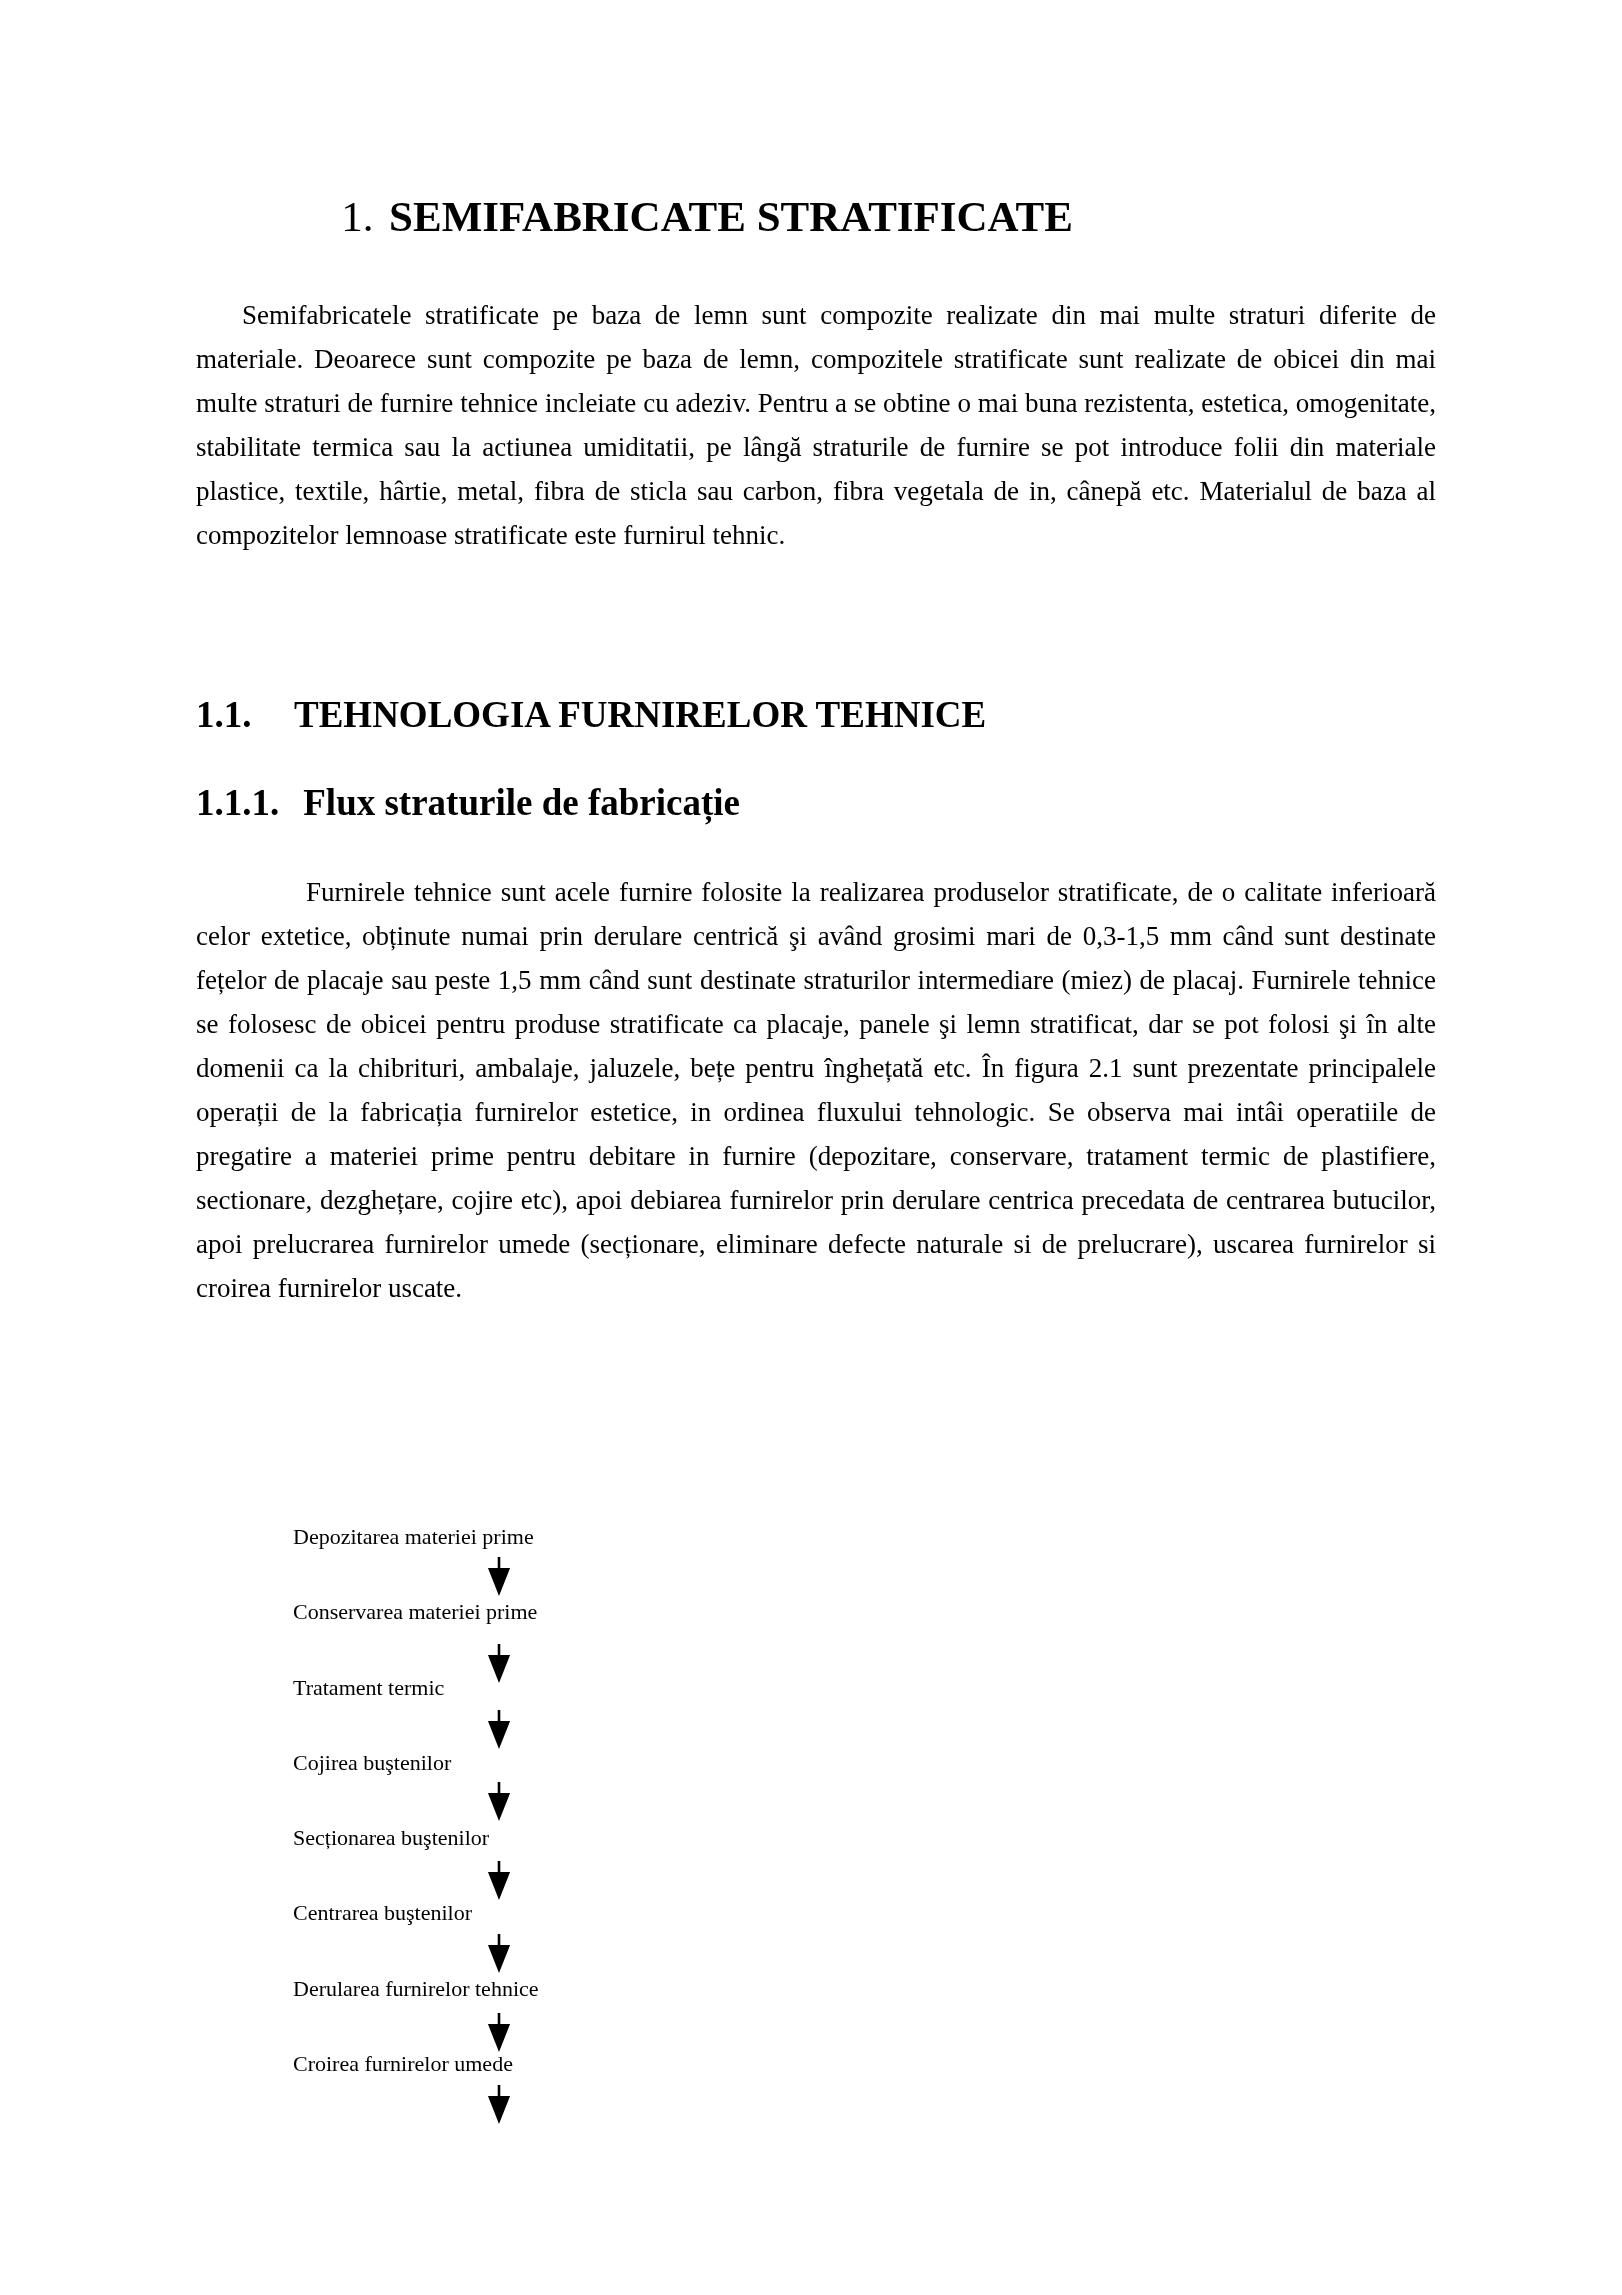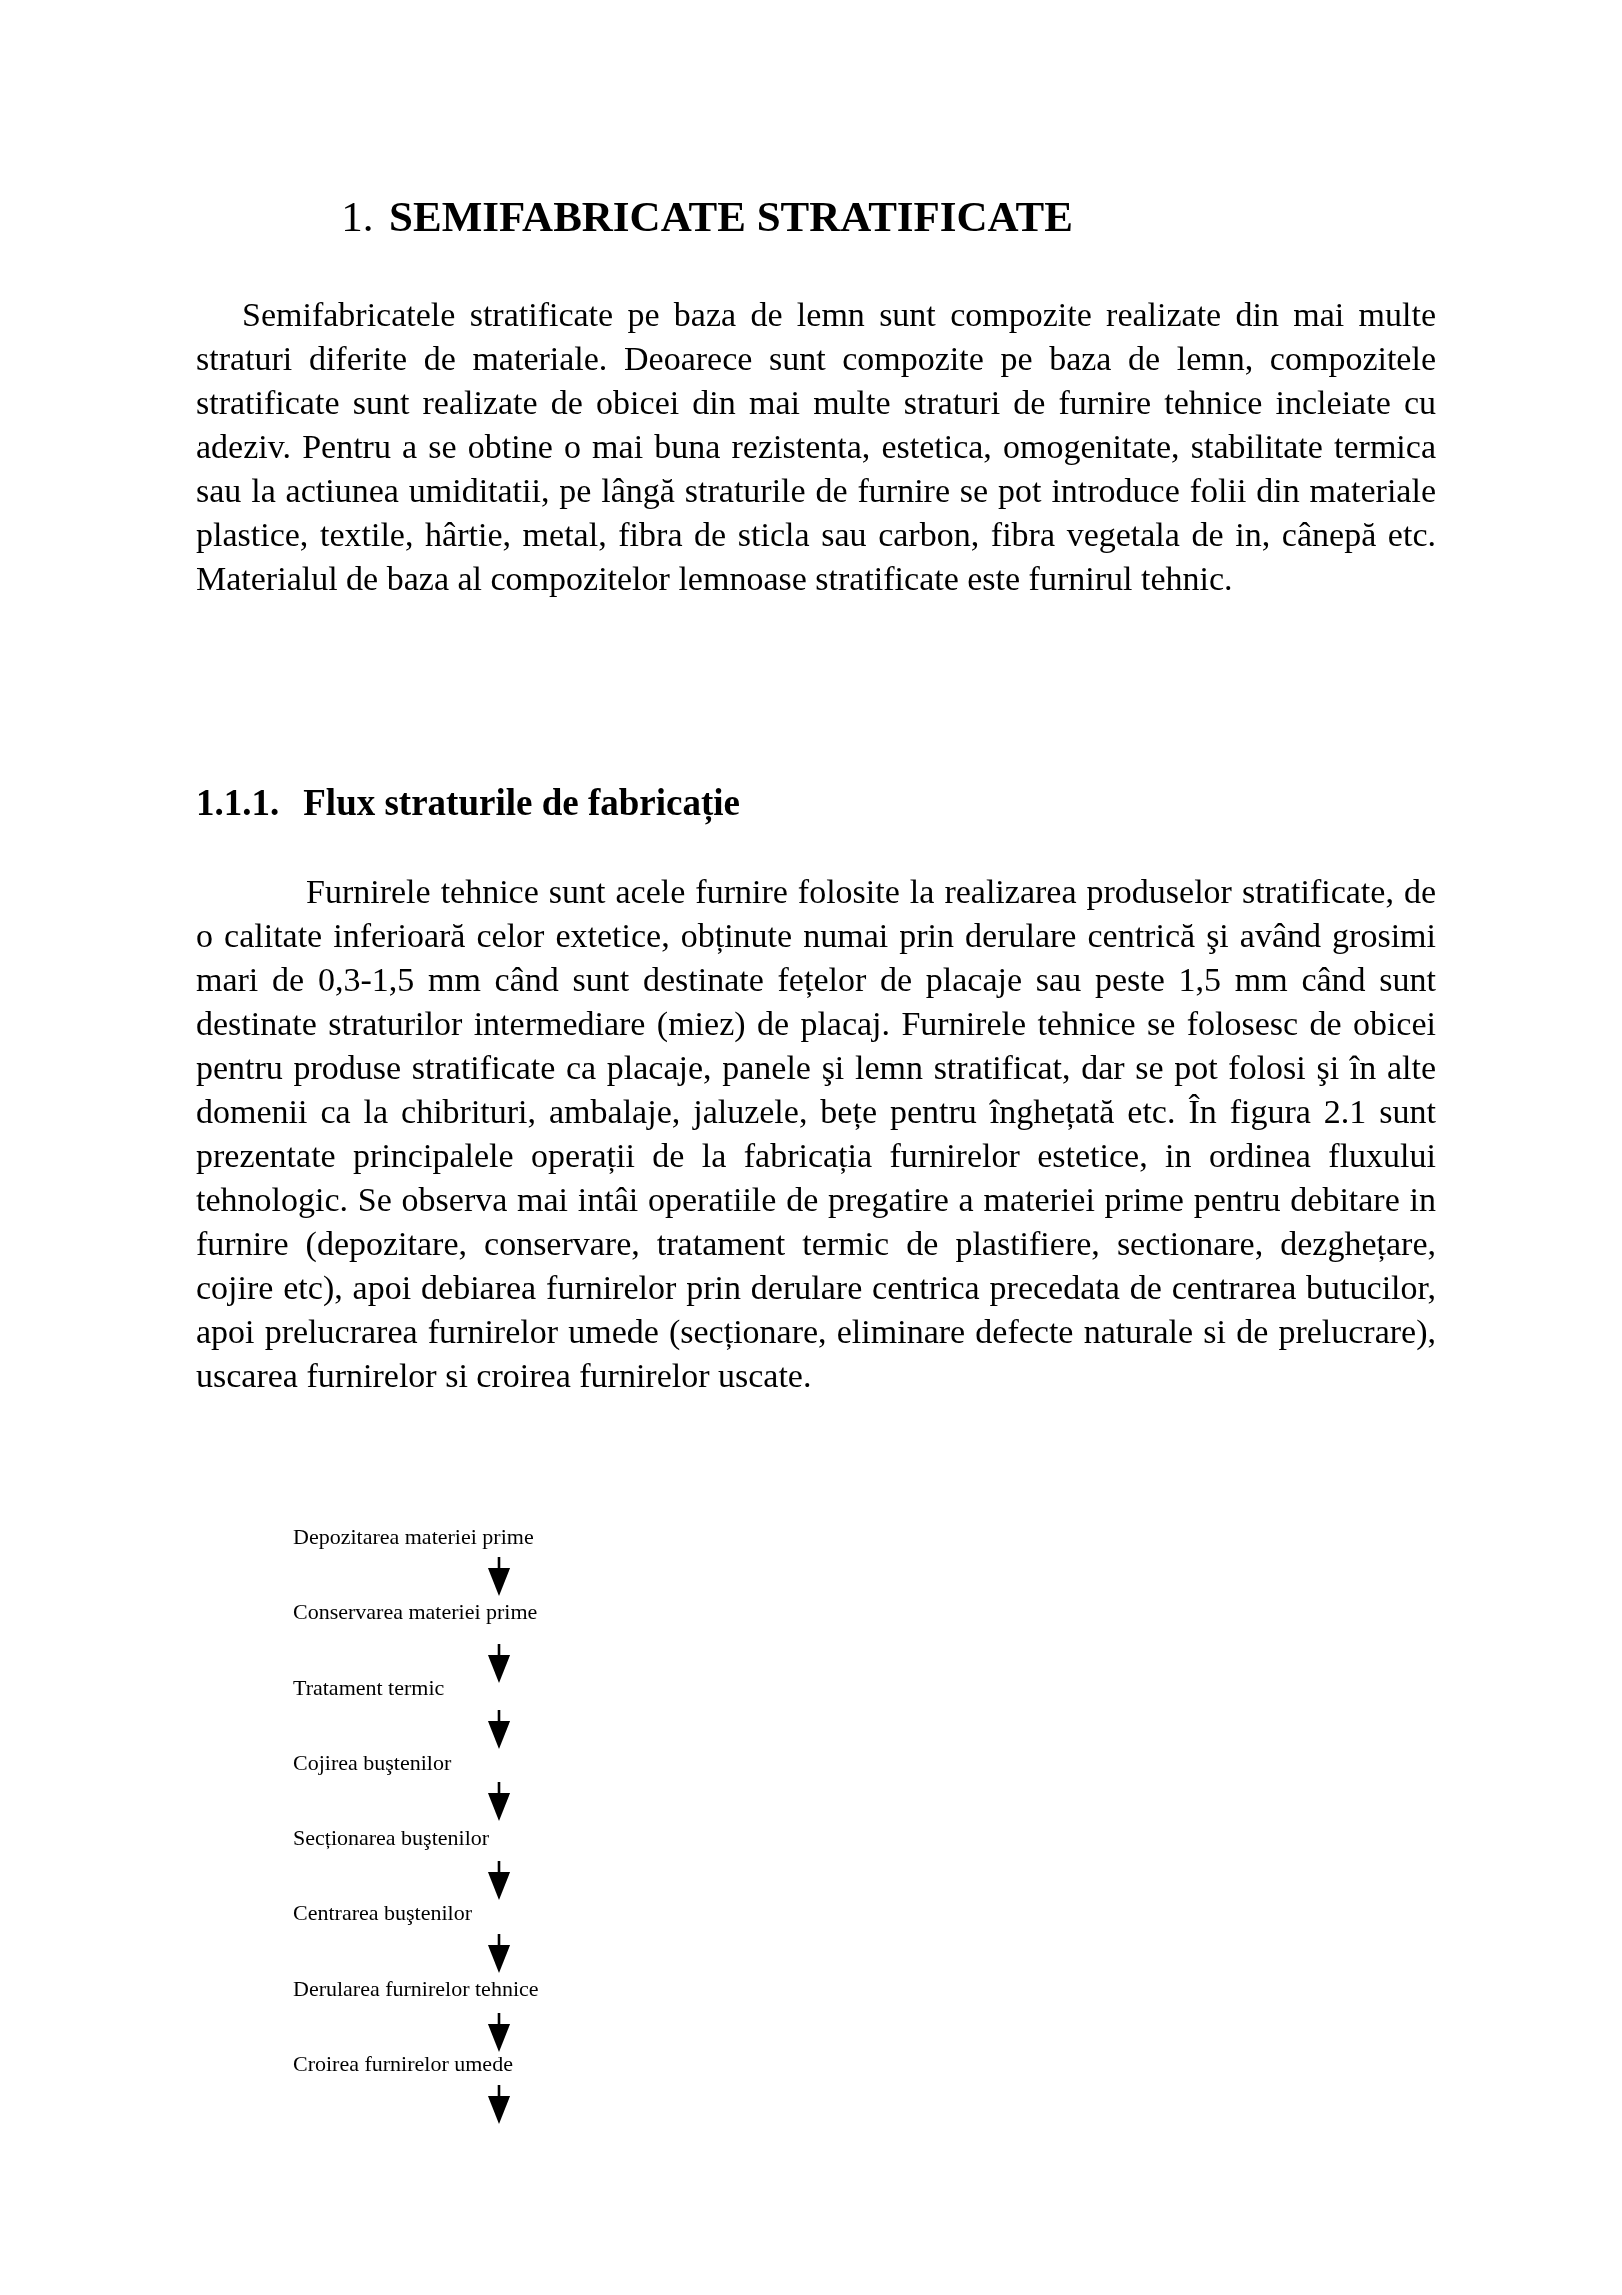--- a/index.html
+++ b/index.html
@@ -1,21 +1,21 @@
 <!DOCTYPE html>
 <html style="font-size:10.5px"><head>
 <meta charset="utf-8">
 <style>
   html, body { margin: 0; padding: 0; background: #ffffff; }
   body { width: 1622px; height: 2295px; position: relative; overflow: hidden; font-family: "Liberation Serif", "DejaVu Serif", serif; color: #000; }
   .page { position: absolute; left: 0; top: 0; width: 1622px; height: 2295px; background: #fff; }
   .title { position: absolute; top: 191px; left: 0; width: 1414px; text-align: center; font-size: 43px; line-height: 52px; }
   .title .num { font-weight: normal; margin-right: 15.7px; }
   .title .txt { font-weight: bold; }
-  .para { position: absolute; left: 196px; width: 1240px; font-size: 34px; line-height: 44px; text-align: justify; text-align-last: left; }
+  .para { position: absolute; left: 196px; width: 1240px; font-size: 27px; line-height: 44px; text-align: justify; text-align-last: left; }
   .para1 { top: 293px; text-indent: 46px; }
   .para2 { top: 870px; text-indent: 110px; }
   .h2 { position: absolute; left: 196px; top: 692px; font-size: 37px; font-weight: bold; line-height: 46px; }
   .h2 .num { display: inline-block; width: 98px; }
   .h3 { position: absolute; left: 196px; top: 780px; font-size: 37px; font-weight: bold; line-height: 46px; }
   .h3 .num { margin-right: 24px; }
   .flow { position: absolute; left: 293px; top: 1518px; width: 458px; }
   .flow-item { position: absolute; left: 0; font-size: 22px; line-height: 37px; white-space: nowrap; }
   .arrow { position: absolute; left: 486px; width: 26px; height: 39px; }
 </style>
@@ -23,20 +23,23 @@
 <body>
 
 <div class="page">
 
   <div class="title">
     <span class="num">1.</span><span class="txt">SEMIFABRICATE STRATIFICATE</span>
   </div>
 
   <p class="para para1" style="margin:0">Semifabricatele stratificate pe baza de lemn sunt compozite realizate din mai multe straturi diferite de materiale. Deoarece sunt compozite pe baza de lemn, compozitele stratificate sunt realizate de obicei din mai multe straturi de furnire tehnice incleiate cu adeziv. Pentru a se obtine o mai buna rezistenta, estetica, omogenitate, stabilitate termica sau la actiunea umiditatii, pe lângă straturile de furnire se pot introduce folii din materiale plastice, textile, hârtie, metal, fibra de sticla sau carbon, fibra vegetala de in, cânepă etc. Materialul de baza al compozitelor lemnoase stratificate este furnirul tehnic.</p>
 
+  <div class="h2">
+    <span class="num">1.1.</span><span>TEHNOLOGIA FURNIRELOR TEHNICE</span>
+  </div>
 
   <div class="h3">
     <span class="num">1.1.1.</span><span>Flux straturile de fabricație</span>
   </div>
 
   <p class="para para2" style="margin:0">Furnirele tehnice sunt acele furnire folosite la realizarea produselor stratificate, de o calitate inferioară celor extetice, obținute numai prin derulare centrică şi având grosimi mari de 0,3-1,5 mm când sunt destinate fețelor de placaje sau peste 1,5 mm când sunt destinate straturilor intermediare (miez) de placaj. Furnirele tehnice se folosesc de obicei pentru produse stratificate ca placaje, panele şi lemn stratificat, dar se pot folosi şi în alte domenii ca la chibrituri, ambalaje, jaluzele, bețe pentru înghețată etc. În figura 2.1 sunt prezentate principalele operații de la fabricația furnirelor estetice, in ordinea fluxului tehnologic. Se observa mai intâi operatiile de pregatire a materiei prime pentru debitare in furnire (depozitare, conservare, tratament termic de plastifiere, sectionare, dezghețare, cojire etc), apoi debiarea furnirelor prin derulare centrica precedata de centrarea butucilor, apoi prelucrarea furnirelor umede (secționare, eliminare defecte naturale si de prelucrare), uscarea furnirelor si croirea furnirelor uscate.</p>
 
   <div class="flow">
     <div class="flow-item" style="top:0px">Depozitarea materiei prime</div>
     <div class="flow-item" style="top:75px">Conservarea materiei prime</div>

